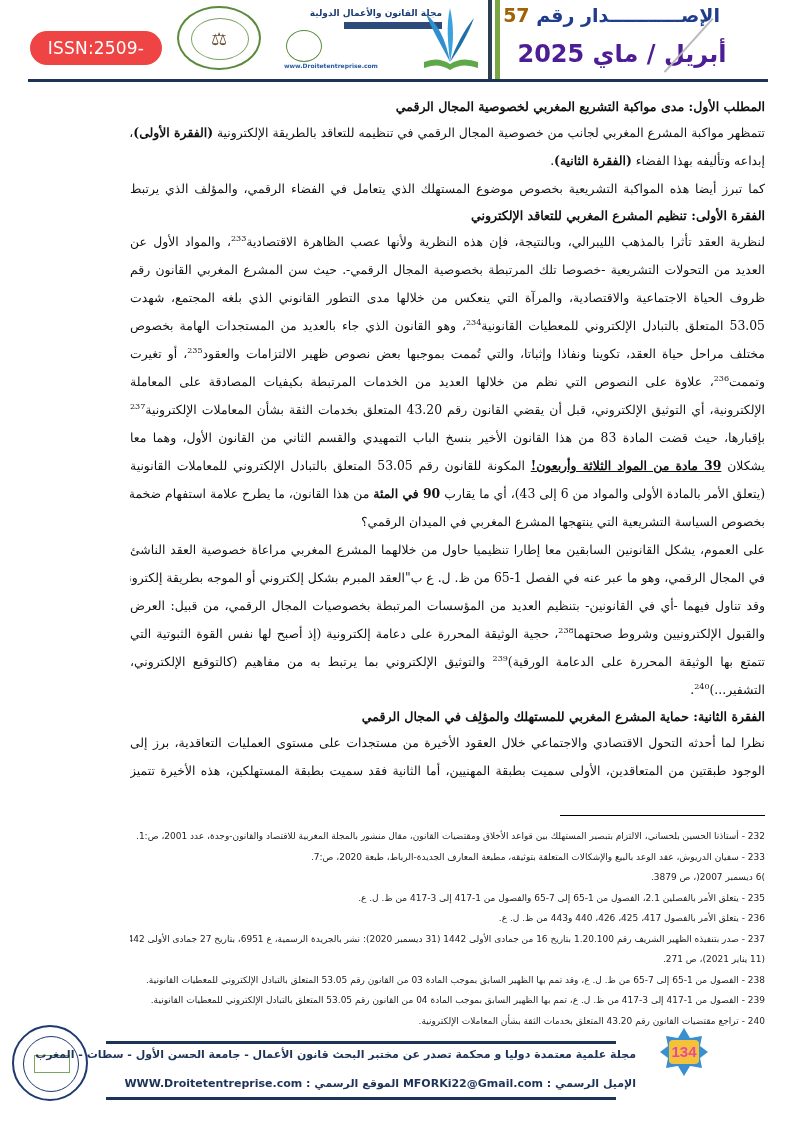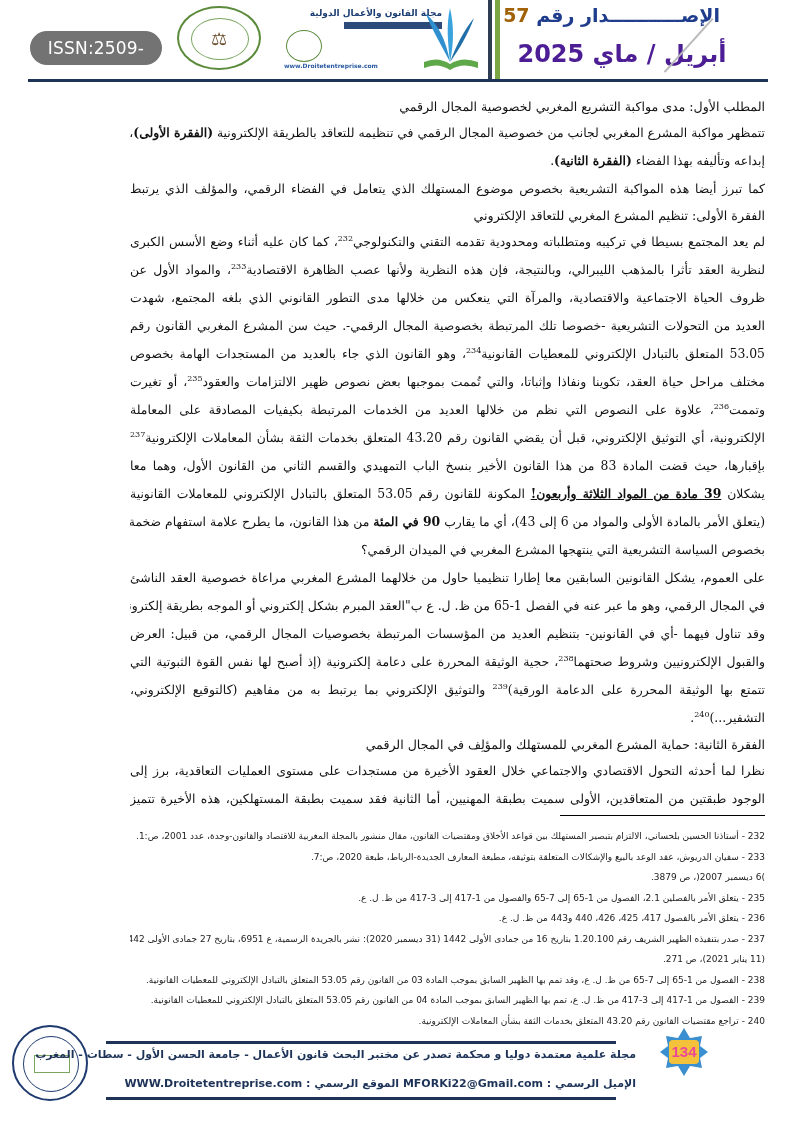--- a/index.html
+++ b/index.html
@@ -2,21 +2,21 @@
 <html><head>
 <meta charset="utf-8">
 <style>
   html, body { margin: 0; padding: 0; background: #ffffff; }
   body { width: 794px; height: 1123px; position: relative; overflow: hidden;
          font-family: "DejaVu Sans", "Liberation Sans", sans-serif; color: #111; }
 
   
   .header { position: absolute; left: 0; top: 0; width: 794px; height: 84px; }
   .issn { position: absolute; left: 30px; top: 31px; width: 132px; height: 34px;
-          background: #737373; border-radius: 17px; color: #fff;
+          background: #ef4444; border-radius: 17px; color: #fff;
           font-family: "DejaVu Sans", sans-serif; font-size: 17px; line-height: 34px;
           text-align: center; letter-spacing: 0.2px; }
   .seal { position: absolute; left: 177px; top: 6px; width: 84px; height: 64px;
           border: 2px solid #5a8a3a; border-radius: 50%; box-sizing: border-box; }
   .seal .inner { position: absolute; left: 12px; top: 10px; width: 56px; height: 40px;
           border: 1px solid #7aa660; border-radius: 50%; }
   .seal .scale { position: absolute; left: 32px; top: 20px; font-size: 18px; color: #6b4e2e; }
   .jlogo { position: absolute; left: 282px; top: 8px; width: 160px; height: 60px; }
   .jlogo .t1 { position: absolute; right: 0; top: 0; font-size: 9px; color: #1d3e73; font-weight: bold; white-space: nowrap; }
   .jlogo .bar { position: absolute; right: 0; top: 14px; width: 98px; height: 7px; background: #2c4a7a; }
@@ -32,21 +32,21 @@
           direction: rtl; font-weight: bold; font-size: 24px; color: #4c1d95; white-space: nowrap; }
   .diag { position: absolute; left: 712px; top: 18px; width: 2px; height: 72px; background: #b9b9b9;
           transform: rotate(42deg); transform-origin: top left; }
   .hrule { position: absolute; left: 28px; top: 79px; width: 740px; height: 3px; background: #1e3358; }
 
   
   .content { position: absolute; left: 130px; top: 94px; width: 635px; direction: rtl;
              font-family: "DejaVu Serif", "Liberation Serif", serif; font-size: 12.4px; color: #111; }
   .line { height: 28px; line-height: 28px; white-space: nowrap; overflow: hidden; text-align: justify; text-align-last: justify; }
   .line.last { text-align-last: right; }
-  .line.heading { height: 25px; line-height: 25px; font-weight: normal; text-align-last: right; font-size: 12.6px; }
+  .line.heading { height: 25px; line-height: 25px; font-weight: bold; text-align-last: right; font-size: 12.6px; }
   .b { font-weight: bold; }
   .u { text-decoration: underline; }
   sup { font-size: 8px; line-height: 0; }
 
   
   .fn-rule { position: absolute; left: 560px; top: 815px; width: 205px; height: 1px; background: #000; }
   .footnotes { position: absolute; left: 130px; top: 826px; width: 635px; direction: rtl;
                font-family: "DejaVu Sans", sans-serif; font-size: 9px; color: #222; }
   .fn { height: 20.5px; line-height: 20.5px; white-space: nowrap; overflow: hidden; text-align: right; }
 
@@ -105,24 +105,23 @@
 
 <div class="content">
   <div class="line heading">المطلب الأول: مدى مواكبة التشريع المغربي لخصوصية المجال الرقمي</div>
   <div id="intro">
       <div class="line"><span>تتمظهر مواكبة المشرع المغربي لجانب من خصوصية المجال الرقمي في تنظيمه للتعاقد بالطريقة الإلكترونية </span><span class="b">(الفقرة الأولى)</span><span>،</span></div>
       <div class="line last"><span>إبداعه وتأليفه بهذا الفضاء </span><span class="b">(الفقرة الثانية)</span><span>.</span></div>
       <div class="line"><span>كما تبرز أيضا هذه المواكبة التشريعية بخصوص موضوع المستهلك الذي يتعامل في الفضاء الرقمي، والمؤلف الذي يرتبط</span></div>
     </div>
   <div class="line heading">الفقرة الأولى: تنظيم المشرع المغربي للتعاقد الإلكتروني</div>
   <div id="p1">
-      <div class="line"><span>لم يعد المجتمع بسيطا في تركيبه ومتطلباته ومحدودية تقدمه التقني والتكنولوجي</span><sup>232</sup><span>، كما كان عليه أثناء وضع الأسس الكبرى</span></div>
       <div class="line"><span>لنظرية العقد تأثرا بالمذهب الليبرالي، وبالنتيجة، فإن هذه النظرية ولأنها عصب الظاهرة الاقتصادية</span><sup>233</sup><span>، والمواد الأول عن</span></div>
+      <div class="line"><span>العديد من التحولات التشريعية -خصوصا تلك المرتبطة بخصوصية المجال الرقمي-. حيث سن المشرع المغربي القانون رقم</span></div>
       <div class="line"><span>ظروف الحياة الاجتماعية والاقتصادية، والمرآة التي ينعكس من خلالها مدى التطور القانوني الذي بلغه المجتمع، شهدت</span></div>
-      <div class="line"><span>العديد من التحولات التشريعية -خصوصا تلك المرتبطة بخصوصية المجال الرقمي-. حيث سن المشرع المغربي القانون رقم</span></div>
       <div class="line"><span>53.05 المتعلق بالتبادل الإلكتروني للمعطيات القانونية</span><sup>234</sup><span>، وهو القانون الذي جاء بالعديد من المستجدات الهامة بخصوص</span></div>
       <div class="line"><span>مختلف مراحل حياة العقد، تكوينا ونفاذا وإثباتا، والتي تُممت بموجبها بعض نصوص ظهير الالتزامات والعقود</span><sup>235</sup><span>، أو تغيرت</span></div>
       <div class="line"><span>وتممت</span><sup>236</sup><span>، علاوة على النصوص التي نظم من خلالها العديد من الخدمات المرتبطة بكيفيات المصادقة على المعاملة</span></div>
       <div class="line"><span>الإلكترونية، أي التوثيق الإلكتروني، قبل أن يقضي القانون رقم 43.20 المتعلق بخدمات الثقة بشأن المعاملات الإلكترونية</span><sup>237</sup><span></span></div>
       <div class="line"><span>بإقبارها، حيث قضت المادة 83 من هذا القانون الأخير بنسخ الباب التمهيدي والقسم الثاني من القانون الأول، وهما معا</span></div>
       <div class="line"><span>يشكلان </span><span class="b u">39 مادة من المواد الثلاثة وأربعون!</span><span> المكونة للقانون رقم 53.05 المتعلق بالتبادل الإلكتروني للمعاملات القانونية</span></div>
       <div class="line"><span>(يتعلق الأمر بالمادة الأولى والمواد من 6 إلى 43)، أي ما يقارب </span><span class="b">90 في المئة</span><span> من هذا القانون، ما يطرح علامة استفهام ضخمة</span></div>
       <div class="line last"><span>بخصوص السياسة التشريعية التي ينتهجها المشرع المغربي في الميدان الرقمي؟</span></div>
     </div>
   <div id="p2">

